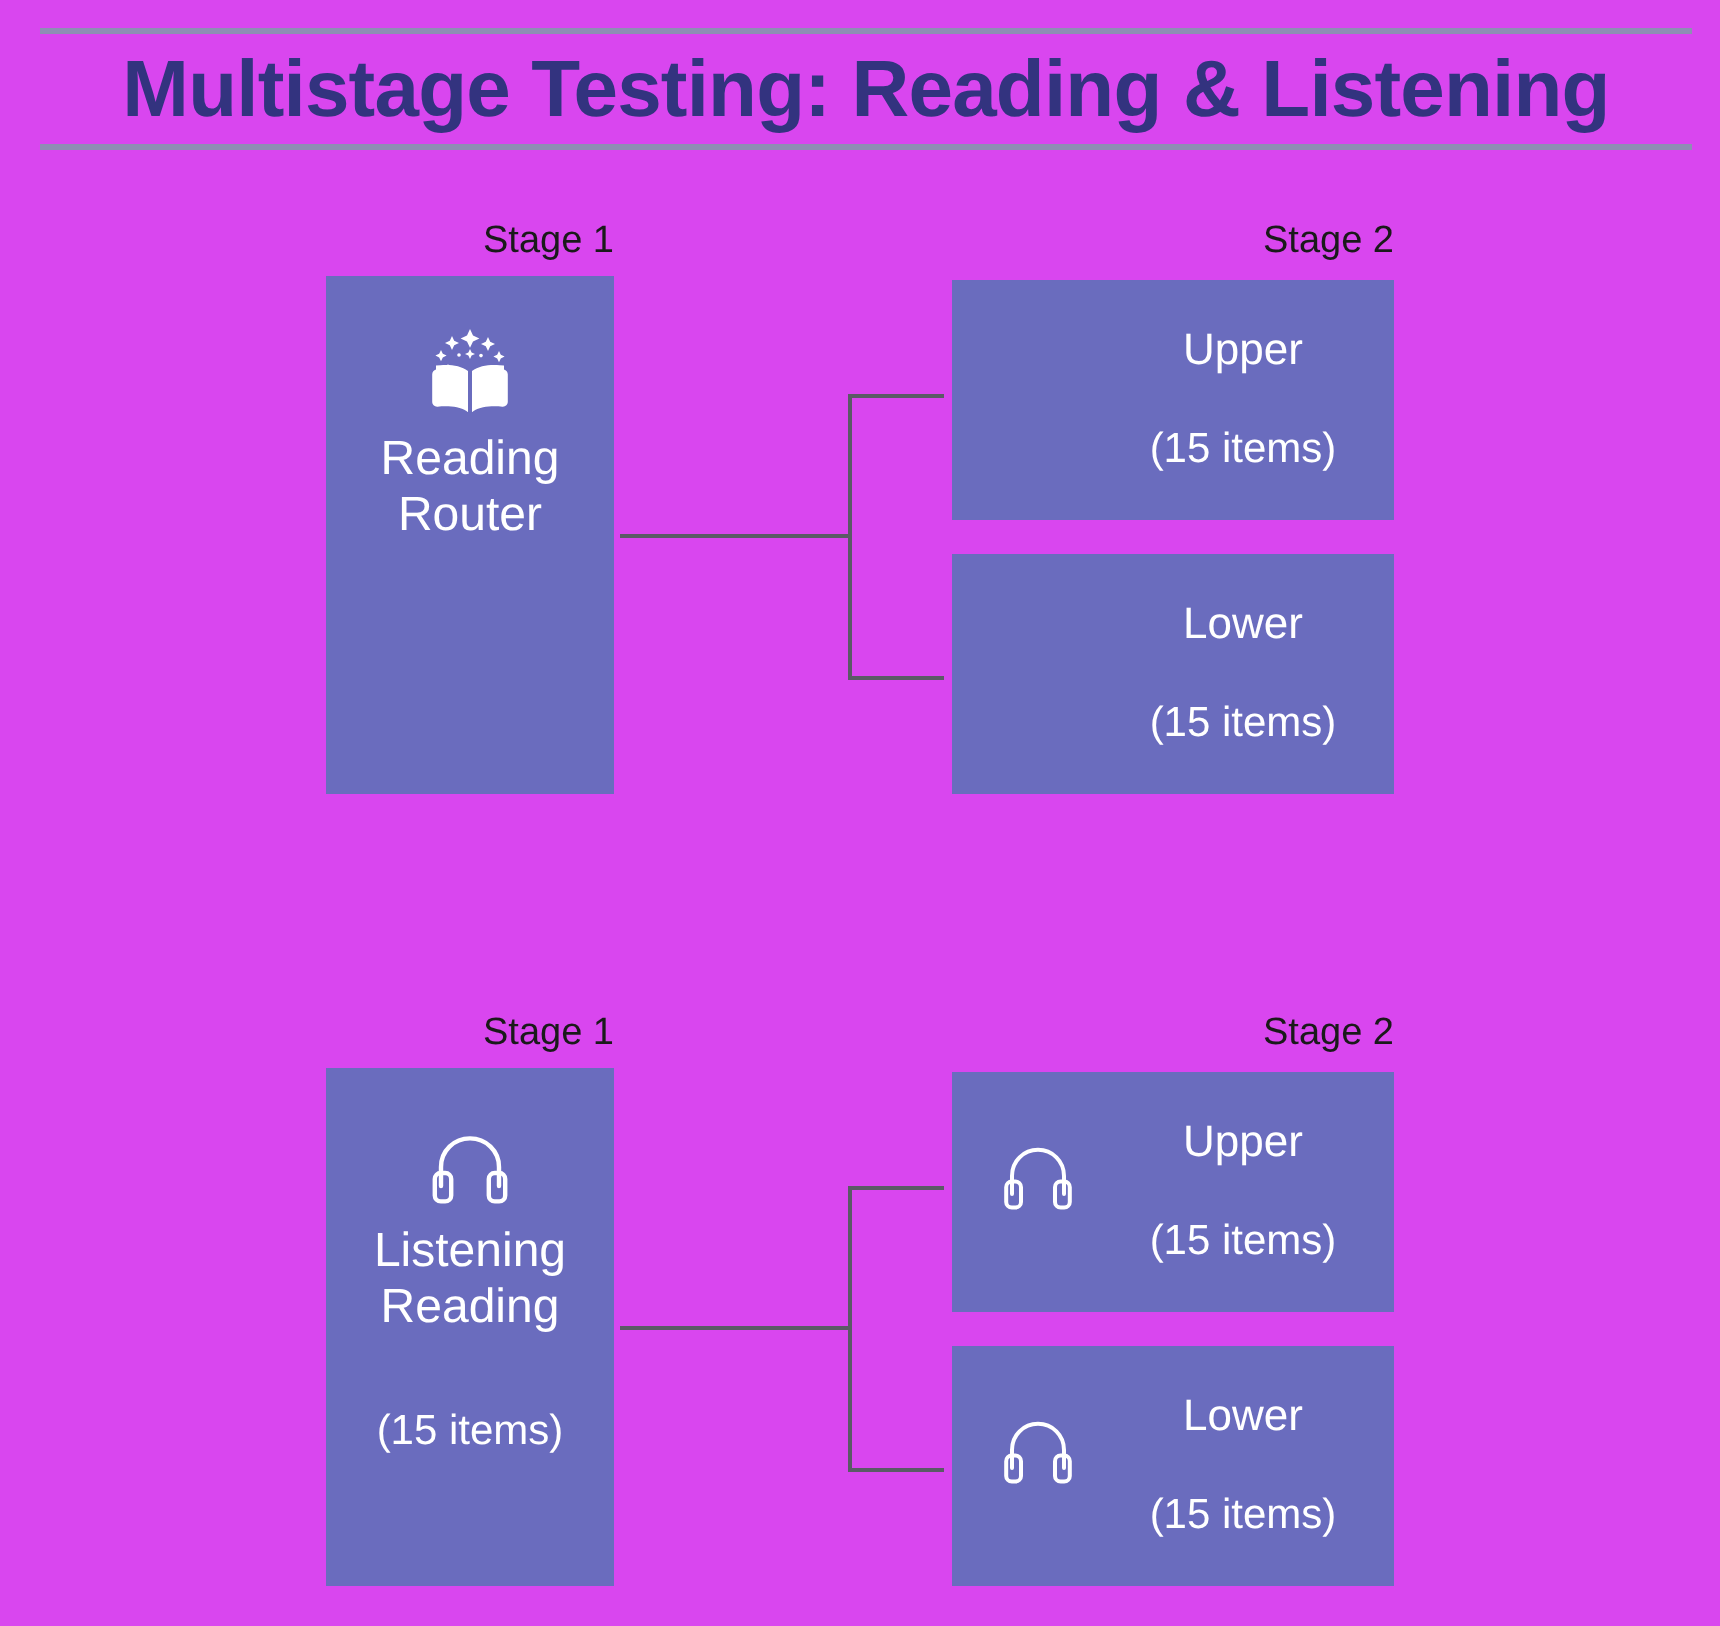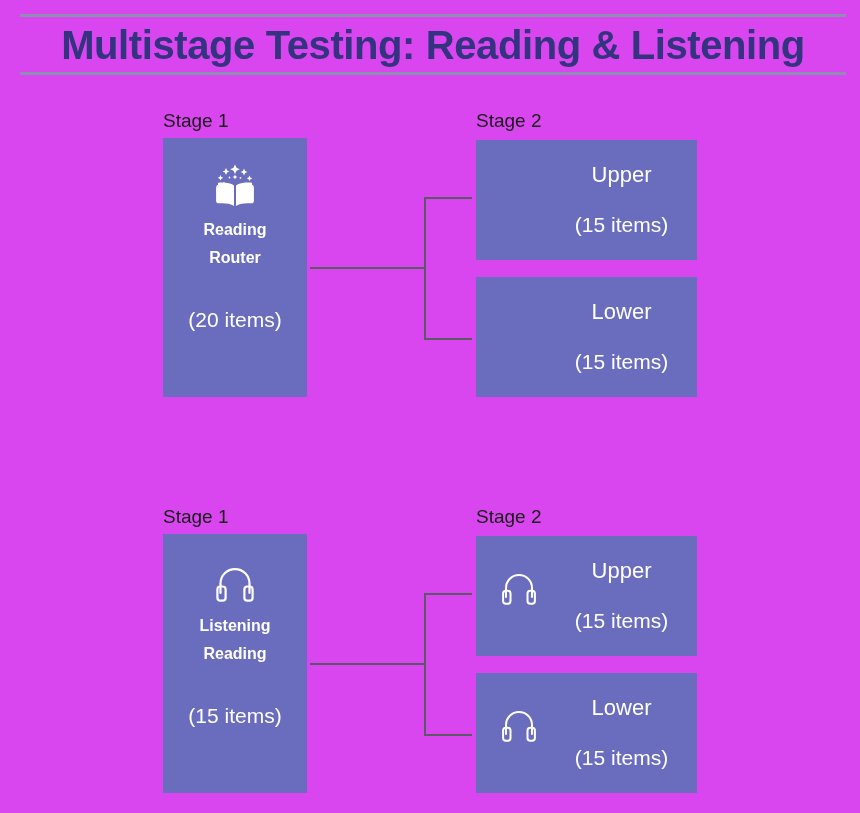--- a/index.html
+++ b/index.html
@@ -46,21 +46,21 @@
     letter-spacing: -0.4px;
     color: #33337f;
     white-space: nowrap;
   }
 
   
   .stage-label {
     position: absolute;
     font-size: 19px;
     color: #1a1a1a;
-    text-align: left;
+    text-align: right;
     white-space: nowrap;
   }
 
   
   .node {
     position: absolute;
     background: #6a6cbe;
     box-sizing: border-box;
   }
   .router {
@@ -75,24 +75,23 @@
     text-decoration: underline;
   }
 
   
   .router-name {
     position: absolute;
     left: 0;
     width: 100%;
     text-align: center;
     color: #ffffff;
-    font-size: 16px;
+    font-size: 24px;
     line-height: 28px;
     white-space: pre-line;
-    font-weight: bold;
   }
   .router-count {
     position: absolute;
     left: 0;
     width: 100%;
     text-align: center;
     color: #ffffff;
     font-size: 21px;
     white-space: nowrap;
   }
@@ -179,21 +178,20 @@
           <circle cx="12" cy="19" r="0.8"></circle>
           <circle cx="34" cy="19.3" r="0.8"></circle>
 
           <path d="M22 21.5 C18.5 18.8 13.2 18.2 8.2 18.6 L6 18.8 l0 2.0 c-1.1 0.35 -1.9 1.3 -1.9 2.5 l0 13.6 c0 1.5 1.25 2.6 2.7 2.45 4.9 -0.5 10.9 -0.2 14.4 2.2 l0.8 0.55z"></path>
           <path d="M24 21.5 C27.5 18.8 32.8 18.2 37.8 18.6 L40 18.8 l0 2.0 c1.1 0.35 1.9 1.3 1.9 2.5 l0 13.6 c0 1.5 -1.25 2.6 -2.7 2.45 -4.9 -0.5 -10.9 -0.2 -14.4 2.2 l-0.8 0.55z"></path>
         </g>
       </svg>
     </span>
     <div class="router-name" style="top:78px;">Reading
 Router</div>
-    <div class="router-count" style="top:170px;">(20 items)</div>
   </div>
 
   <div class="conn h" style="left:310px; top:267px; width:116px;"></div>
   <div class="conn v" style="left:424px; top:197px; height:143px;"></div>
   <div class="conn h" style="left:424px; top:197px; width:48px;"></div>
   <div class="conn h" style="left:424px; top:338px; width:48px;"></div>
 
   <div class="node branch" style="top:140px;">
     <div class="branch-name" style="top:22px;">Upper</div>
     <div class="branch-count" style="top:73px;">(15 items)</div>

